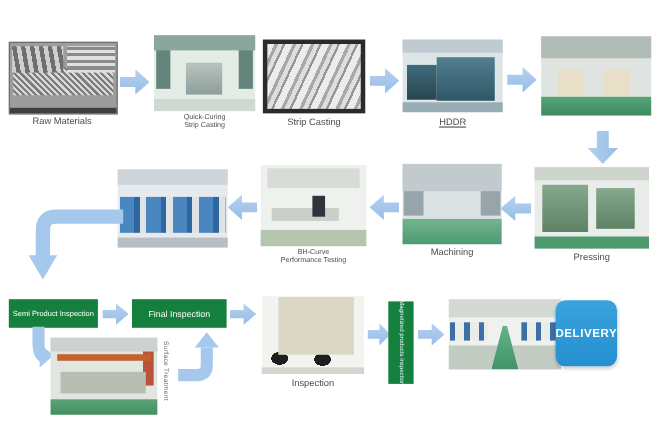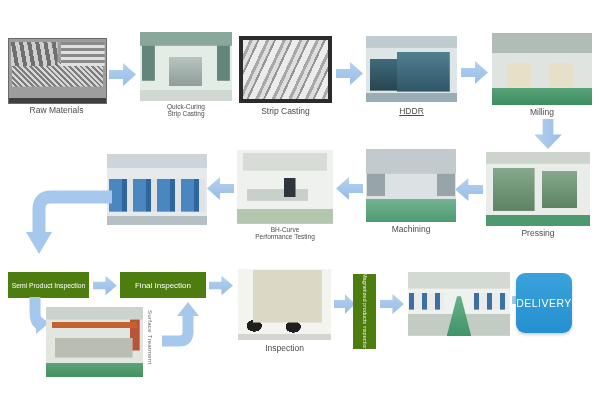--- a/index.html
+++ b/index.html
@@ -114,28 +114,28 @@
   .ar{clip-path:polygon(0% 32%,52% 32%,52% 4%,100% 50%,52% 96%,52% 68%,0% 68%);}
   .al{clip-path:polygon(100% 32%,48% 32%,48% 4%,0% 50%,48% 96%,48% 68%,100% 68%);}
   .ad{background:linear-gradient(90deg,#b7d2f0,#95bce6);
       clip-path:polygon(32% 0%,68% 0%,68% 52%,96% 52%,50% 100%,4% 52%,32% 52%);}
 
   .esvg{position:absolute;overflow:visible;}
   .esvg path{fill:none;stroke:#a6c8ec;}
   .esvg polygon{fill:#a6c8ec;}
 
   
-  .bluebox{position:absolute;background:#4d7c0f;color:#fff;display:flex;align-items:center;
+  .bluebox{position:absolute;background:#15803d;color:#fff;display:flex;align-items:center;
     justify-content:center;text-align:center;}
   .bx-semi{left:8px;top:272px;width:81px;height:26px;font-size:6.8px;}
   .bx-final{left:120px;top:272px;width:86px;height:26px;font-size:8px;}
   .bx-vert{left:353px;top:274px;width:23px;height:75px;}
   .bx-vert span{writing-mode:vertical-rl;font-size:5.5px;white-space:nowrap;color:#eaf5fc;}
-  .bx-delivery{left:516px;top:273px;width:56px;height:60px;border-radius:9px;
-    background:linear-gradient(180deg,#3aa2dc,#2590d0);font-size:10.5px;font-weight:normal;
+  .bx-delivery{left:505px;top:273px;width:56px;height:60px;border-radius:9px;
+    background:linear-gradient(180deg,#3aa2dc,#2590d0);font-size:10.5px;font-weight:bold;
     letter-spacing:.5px;box-shadow:0 2px 3px rgba(0,0,0,.18);}
 </style>
 </head>
 <body>
 
 <div id="canvas">
 
   <div class="ph ph-raw"></div>
   <div class="lbl" style="left:8px;top:106px;width:97px;">Raw Materials</div>
 
@@ -151,21 +151,20 @@
   <div class="lbl" style="left:239px;top:107px;width:93px;">Strip Casting</div>
 
   <div class="ar" style="left:336px;top:61px;width:27px;height:25px;"></div>
 
   <div class="ph ph-hddr"></div>
   <div class="lbl" style="left:366px;top:107px;width:91px;text-decoration:underline;">HDDR</div>
 
   <div class="ar" style="left:461px;top:60px;width:27px;height:25px;"></div>
 
   <div class="ph ph-milling"></div>
-  <div class="lbl" style="left:492px;top:108px;width:100px;">Milling</div>
 
   <div class="ad" style="left:533px;top:119px;width:30px;height:30px;"></div>
 
   <div class="ph ph-pressing"></div>
   <div class="lbl" style="left:486px;top:229px;width:104px;">Pressing</div>
 
   <div class="al" style="left:455px;top:177px;width:28px;height:25px;"></div>
 
   <div class="ph ph-sintering"></div>
   <div class="lbl" style="left:366px;top:225px;width:90px;">Machining</div>

